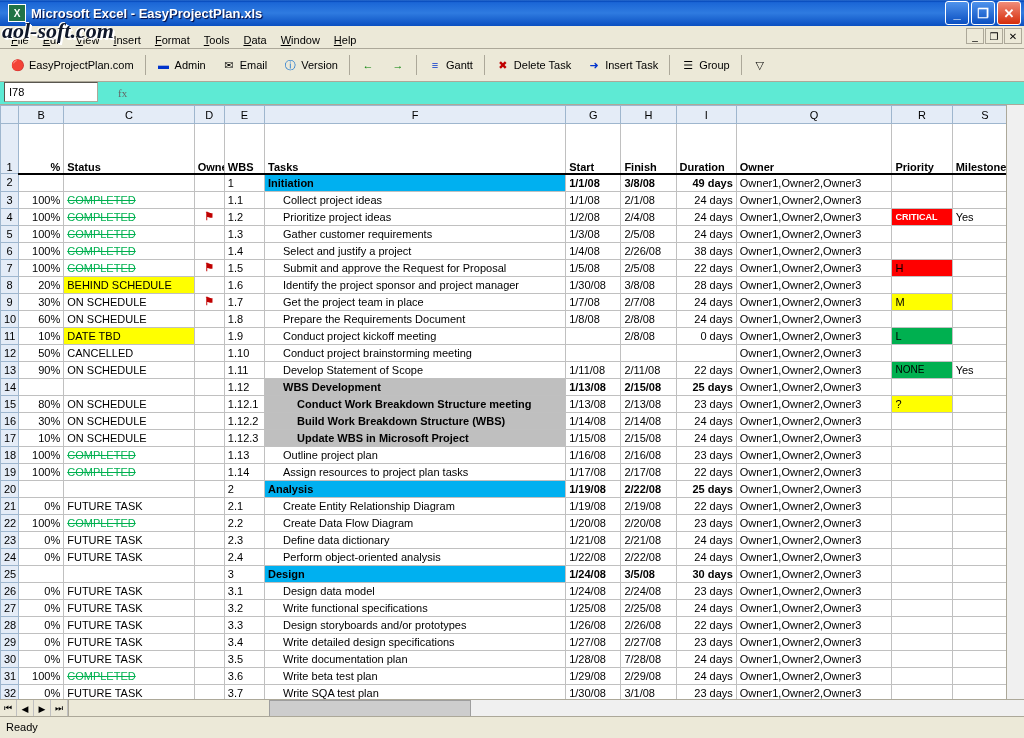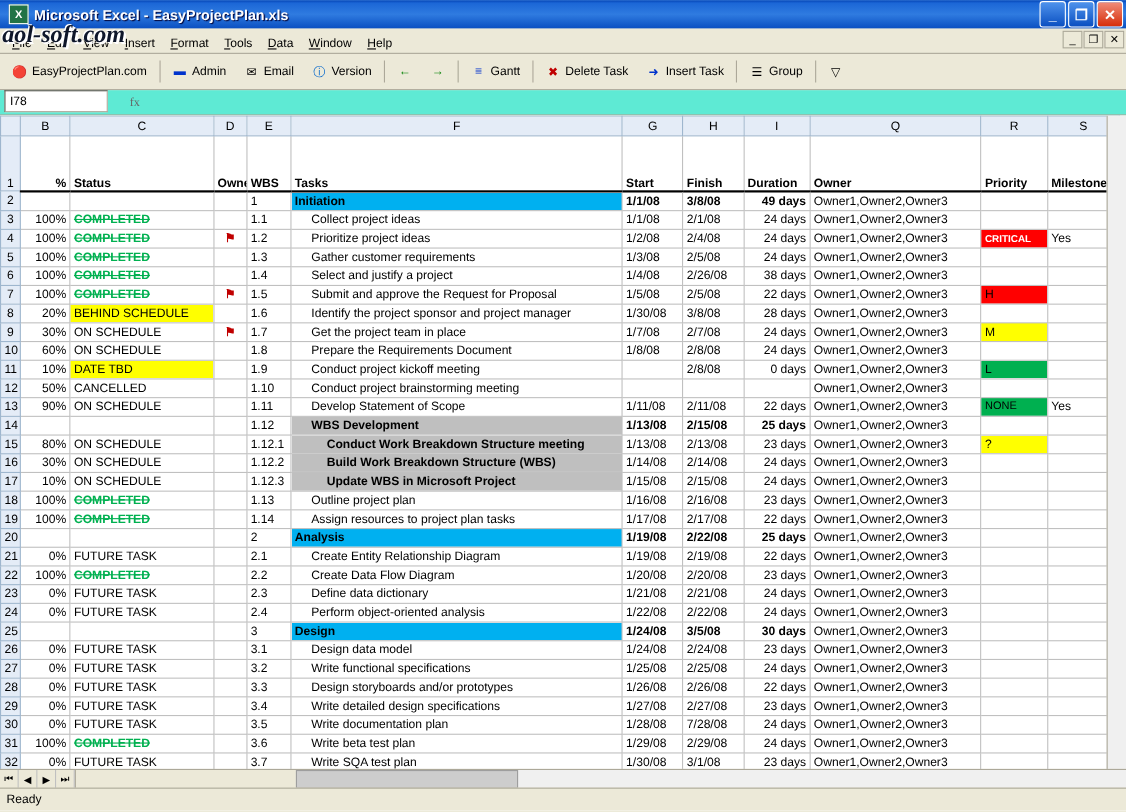--- a/index.html
+++ b/index.html
@@ -26,21 +26,21 @@
 .grid{position:relative;background:#fff;height:632px;overflow:hidden}
 table{border-collapse:collapse;table-layout:fixed;width:1018px}
 th,td{border:1px solid #c0c0c0;height:16px;padding:0 3px;overflow:hidden;white-space:nowrap;text-overflow:clip;font-size:11px}
 th{background:#e4ecf7;font-weight:normal;text-align:center;border:1px solid #9eb6ce}
 th.corner{background:#e4ecf7;width:18px}
 th.rh{width:18px;text-align:center}
 .hrow th{height:17px}
 td.hdr{background:#fff;font-weight:bold;border-bottom:2px solid #000}
 .sect{background:#00b0f0;font-weight:bold}
 .subs{background:#bfbfbf;font-weight:bold}
-.compl{color:#00b050;font-weight:bold;text-decoration:line-through}
+.compl{color:#00b050;font-weight:normal;text-decoration:line-through}
 .behind{background:#ffff00}
 .datetbd{background:#ffff00}
 .flag{color:#c00000;font-weight:bold;text-align:center}
 .prio-crit{background:#ff0000;color:#fff;font-weight:bold;font-size:9px}
 .prio-h{background:#ff0000;color:#000}
 .prio-m{background:#ffff00}
 .prio-l{background:#00b050}
 .prio-q{background:#ffff00}
 .prio-none{background:#00b050;color:#000;font-size:10px}
 .bold{font-weight:bold}

